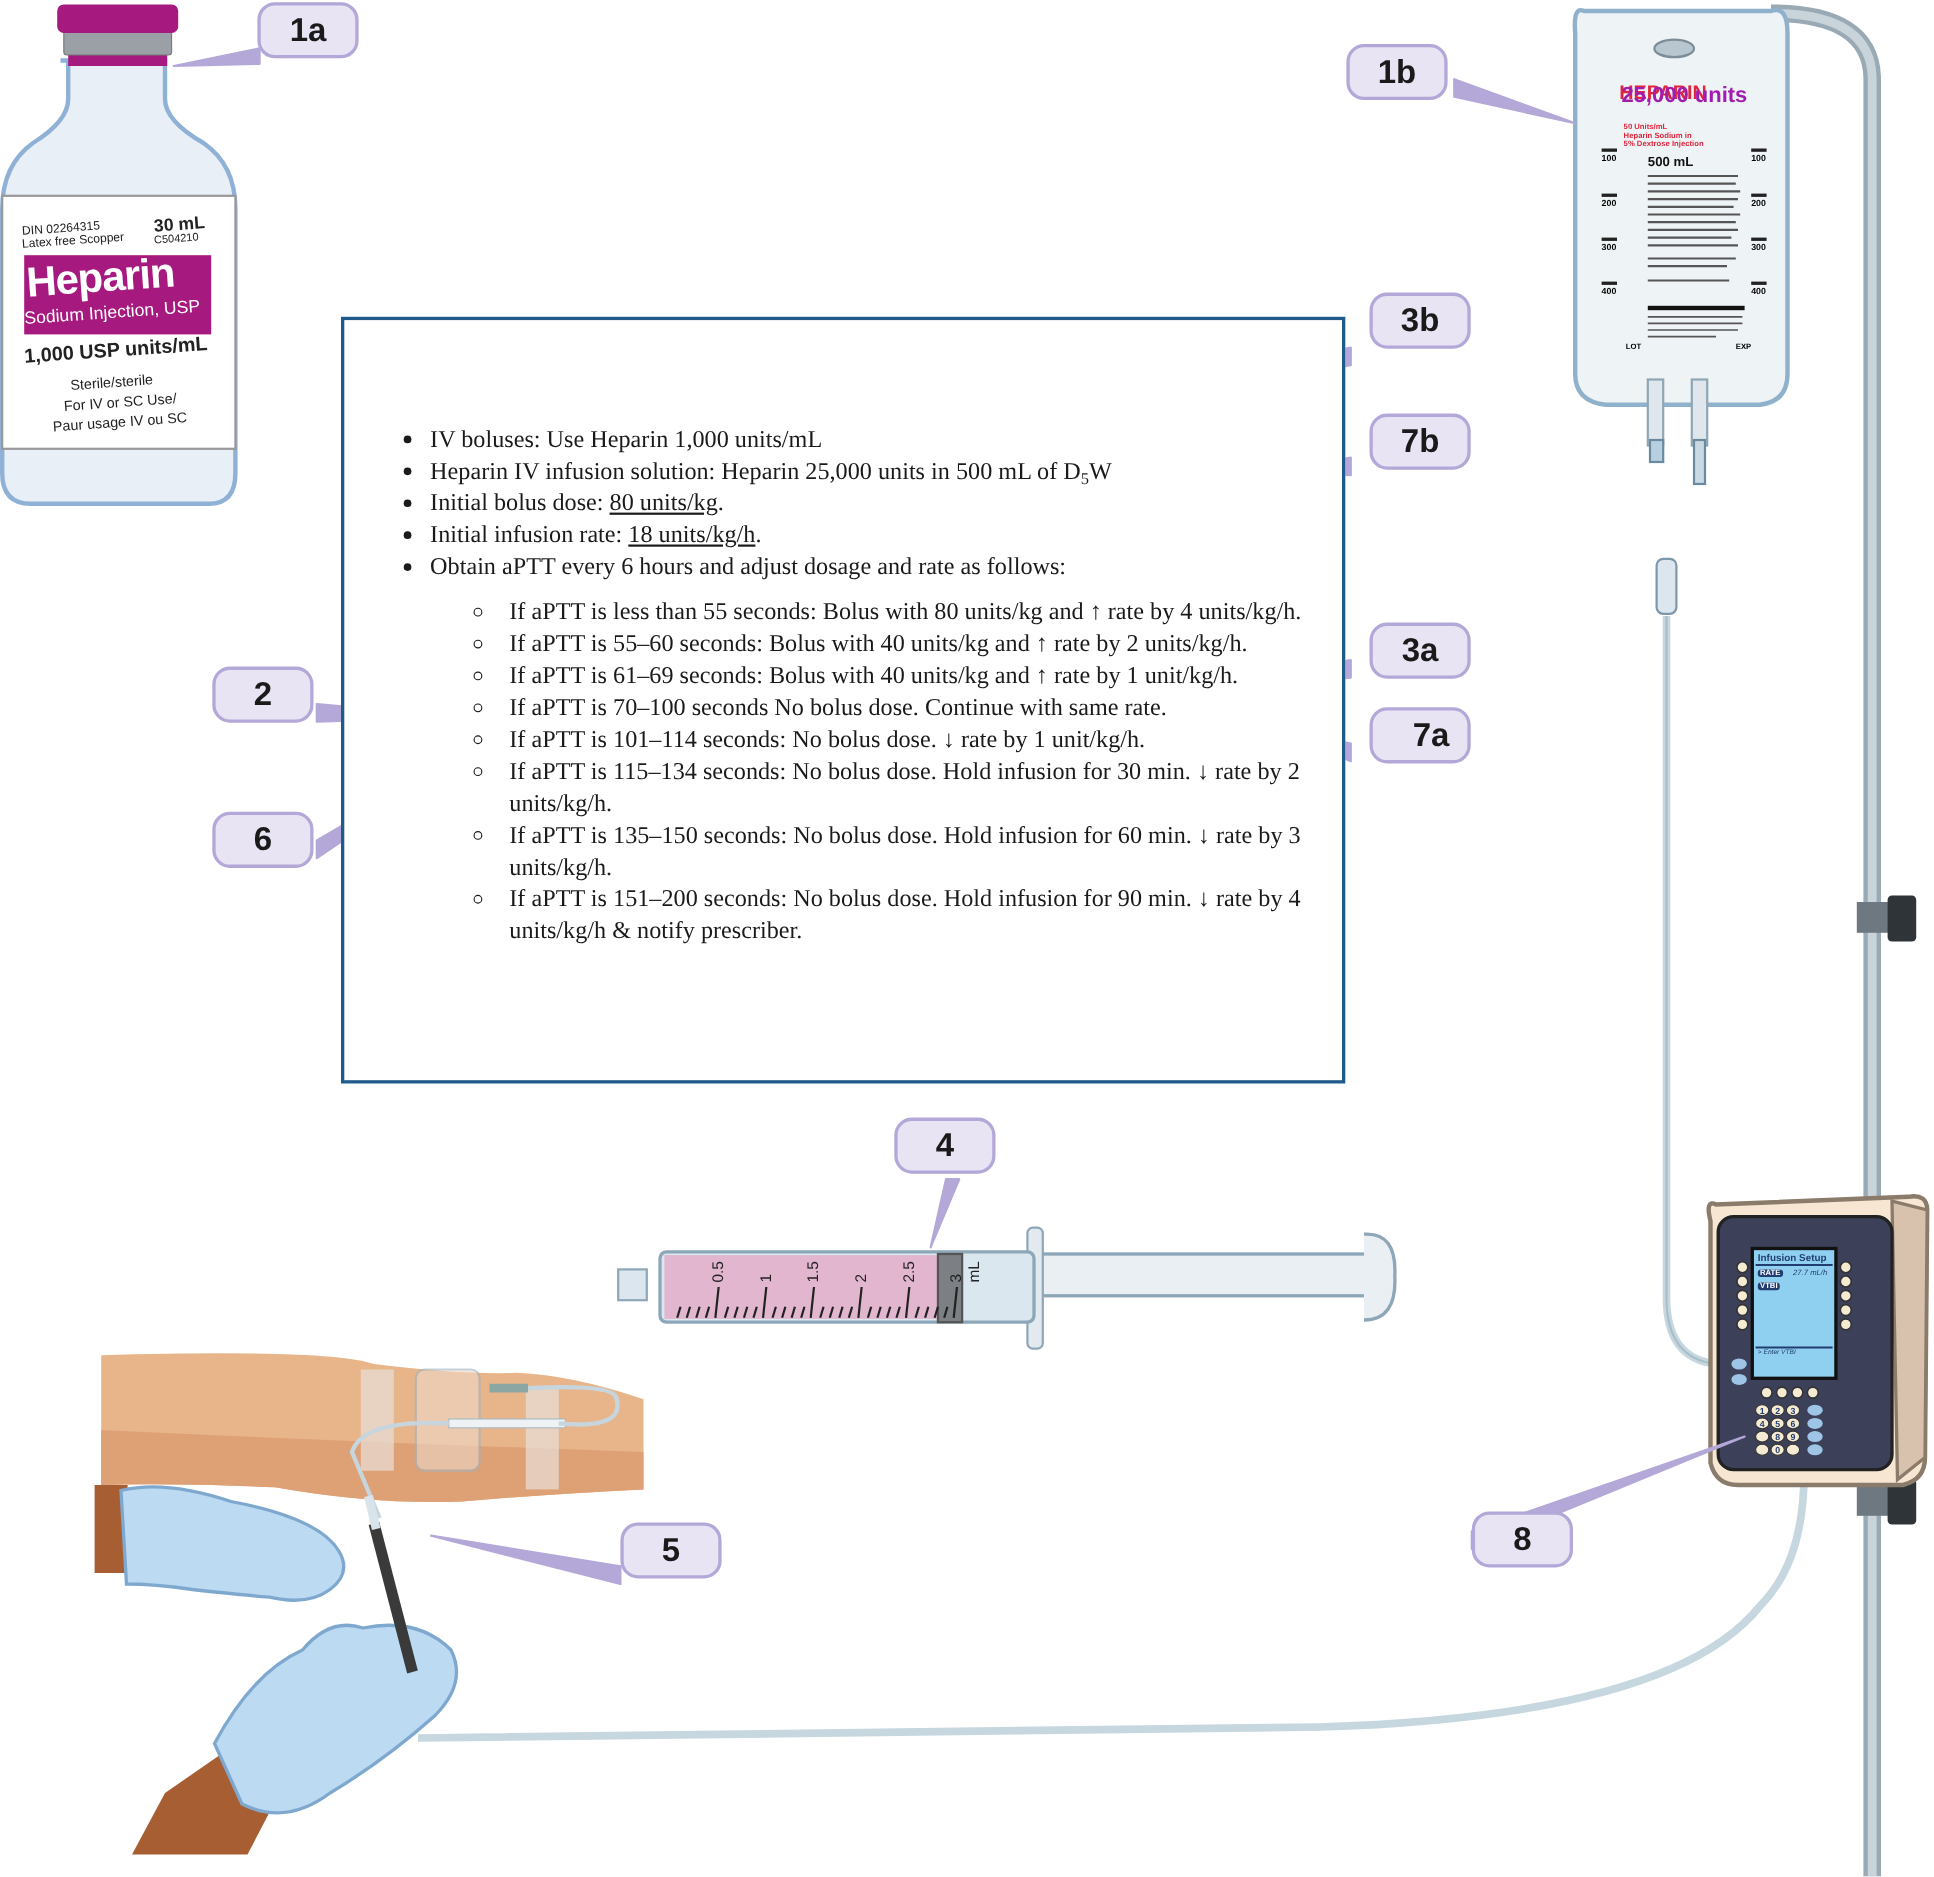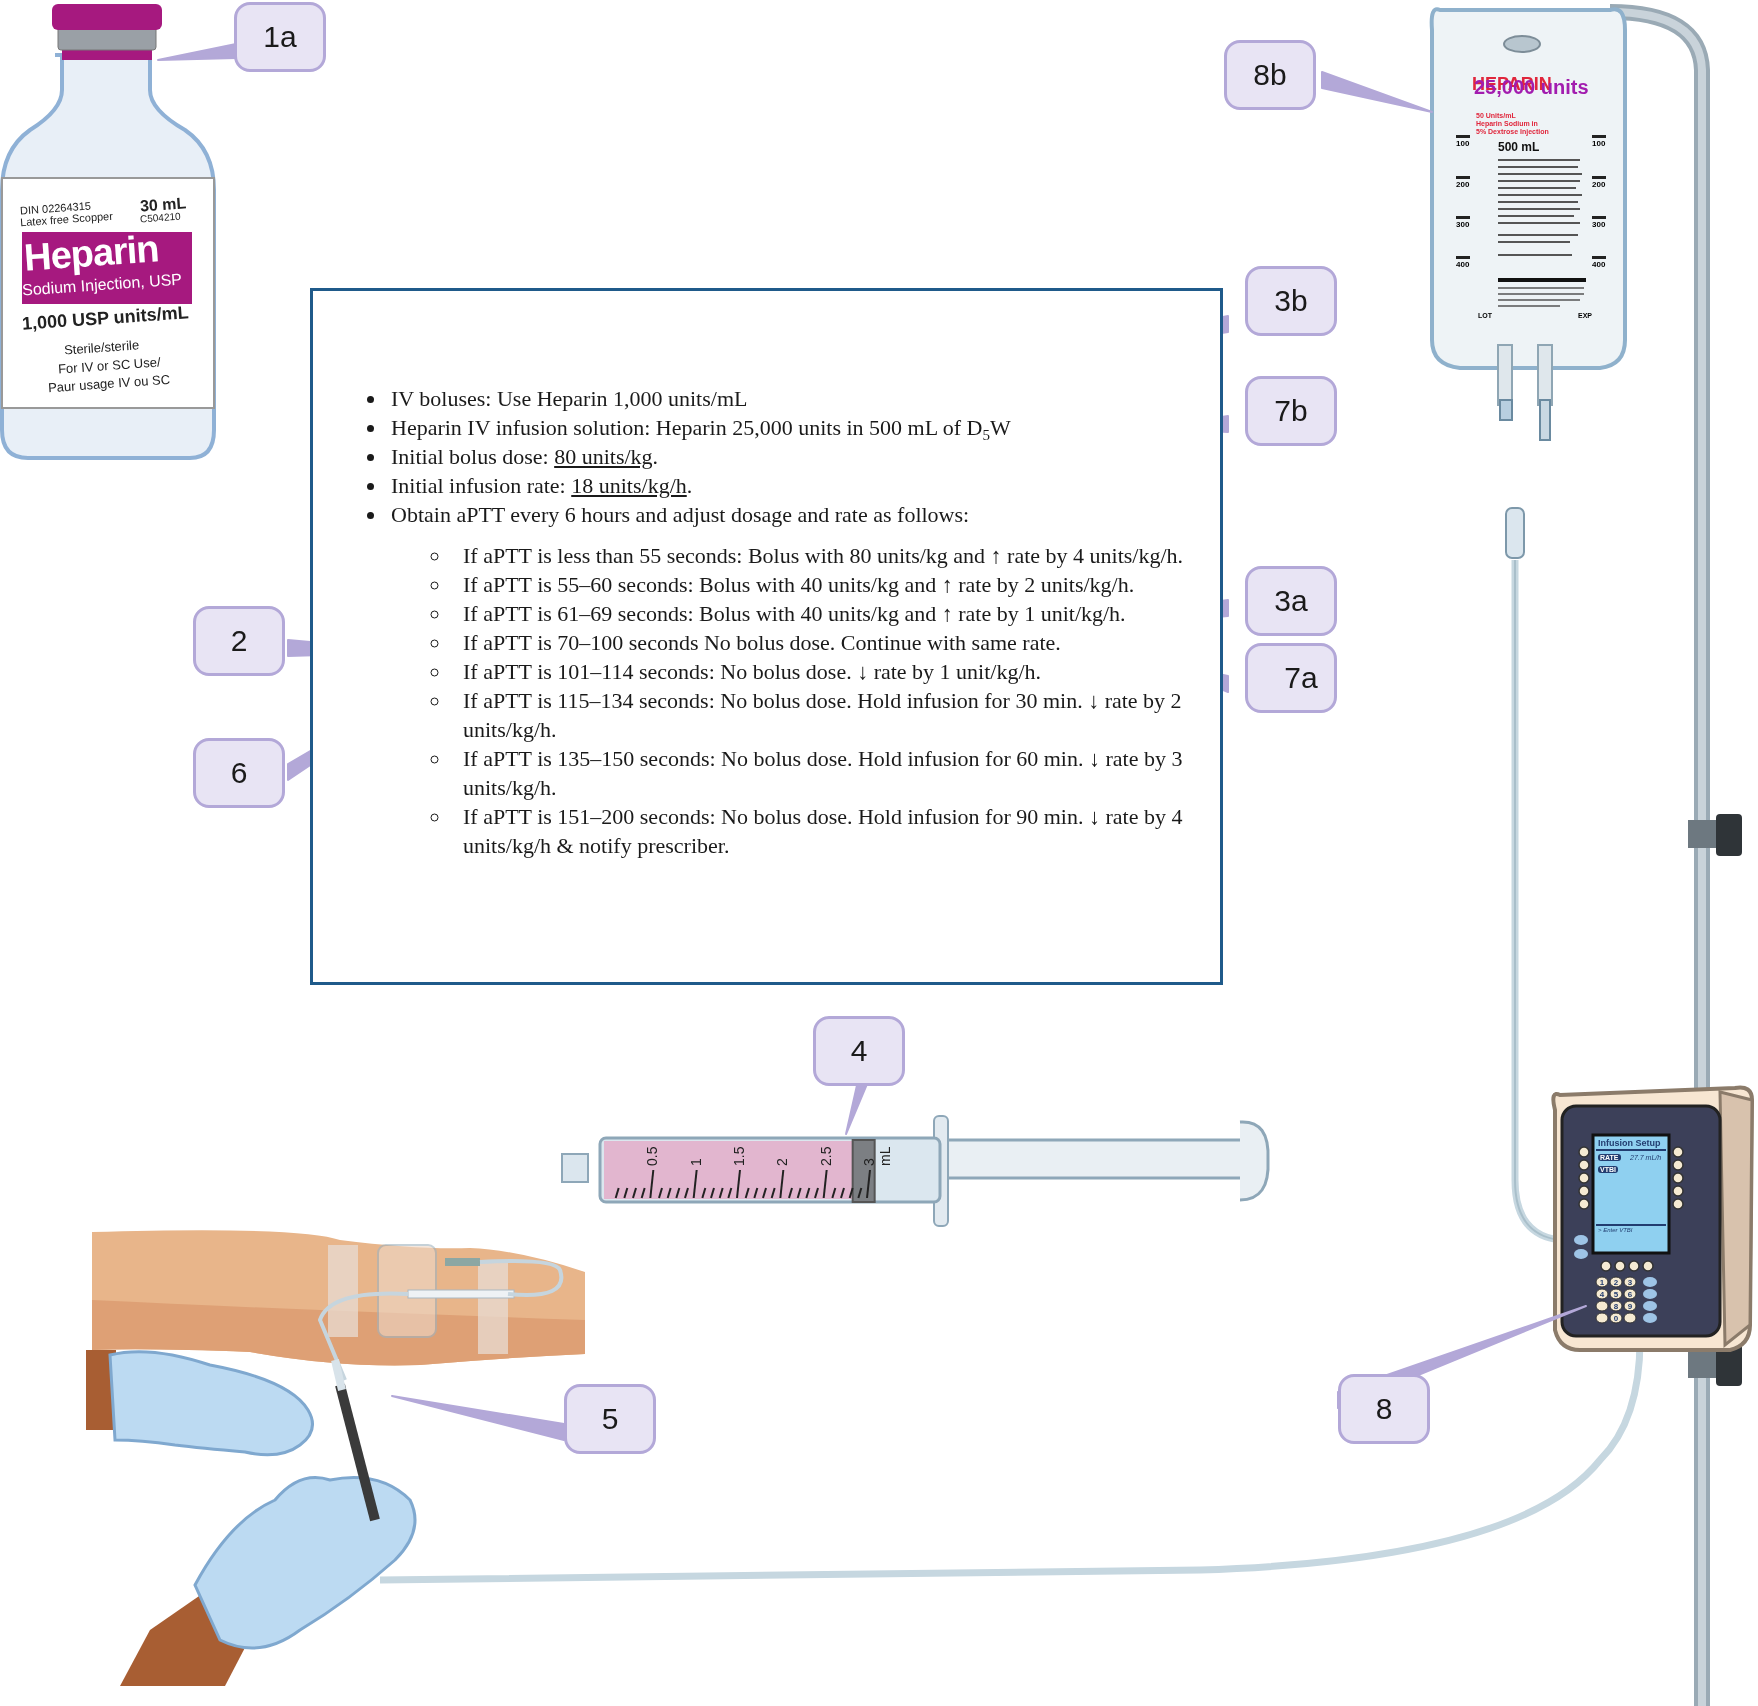--- a/index.html
+++ b/index.html
@@ -1,22 +1,22 @@
 <!DOCTYPE html>
 <html><head>
 <meta charset="utf-8">
 <style>
   html, body { margin: 0; padding: 0; background: #ffffff; }
   body { width: 1758px; height: 1706px; position: relative; overflow: hidden; font-family: "Liberation Sans", sans-serif; }
   #art { position: absolute; left: 0; top: 0; width: 1758px; height: 1706px; }
   .callout {
-    position: absolute; width: 92px; height: 70px;
+    position: absolute; width: 92px; height: 51px;
     background: #e8e4f4; border: 3px solid #b3a8d8; border-radius: 16px;
     box-sizing: border-box; display: flex; align-items: center; justify-content: center;
-    font-family: "Liberation Sans", sans-serif; font-weight: normal; font-size: 30px; color: #1a1a1a;
+    font-family: "Liberation Sans", sans-serif; font-weight: bold; font-size: 30px; color: #1a1a1a;
   }
   #protocol-box {
     position: absolute; left: 310px; top: 288px; width: 913px; height: 697px;
     border: 3px solid #1f5a8a; box-sizing: border-box; background: #ffffff;
   }
   #protocol-title {
     position: absolute; left: 0; right: 0; top: 48px; text-align: center;
     font-family: "Liberation Sans", sans-serif; font-weight: bold; font-size: 22px; color: #1a1a1a;
   }
   #protocol-list {
@@ -301,21 +301,21 @@
         <li>If aPTT is 101–114 seconds: No bolus dose. ↓ rate by 1 unit/kg/h.</li>
         <li>If aPTT is 115–134 seconds: No bolus dose. Hold infusion  for 30 min. ↓ rate by 2 units/kg/h.</li>
         <li>If aPTT is 135–150 seconds: No bolus dose. Hold infusion for 60 min. ↓ rate by 3 units/kg/h.</li>
         <li>If aPTT is 151–200 seconds: No bolus dose. Hold infusion for 90 min. ↓ rate by  4 units/kg/h &amp; notify prescriber.</li>
       </ul>
     </li>
   </ul>
 </div>
 
 <div class="callout" style="left:234px;top:2px;">1a</div>
-<div class="callout" style="left:1224px;top:40px;">8b</div>
+<div class="callout" style="left:1224px;top:40px;">1b</div>
 <div class="callout" style="left:1245px;top:266px;">3b</div>
 <div class="callout" style="left:1245px;top:376px;">7b</div>
 <div class="callout" style="left:1245px;top:566px;">3a</div>
 <div class="callout" style="left:1245px;top:643px;padding-left:20px;">7a</div>
 <div class="callout" style="left:193px;top:606px;">2</div>
 <div class="callout" style="left:193px;top:738px;">6</div>
 <div class="callout" style="left:813px;top:1016px;">4</div>
 <div class="callout" style="left:564px;top:1384px;">5</div>
 <div class="callout" style="left:1338px;top:1374px;">8</div>
 

